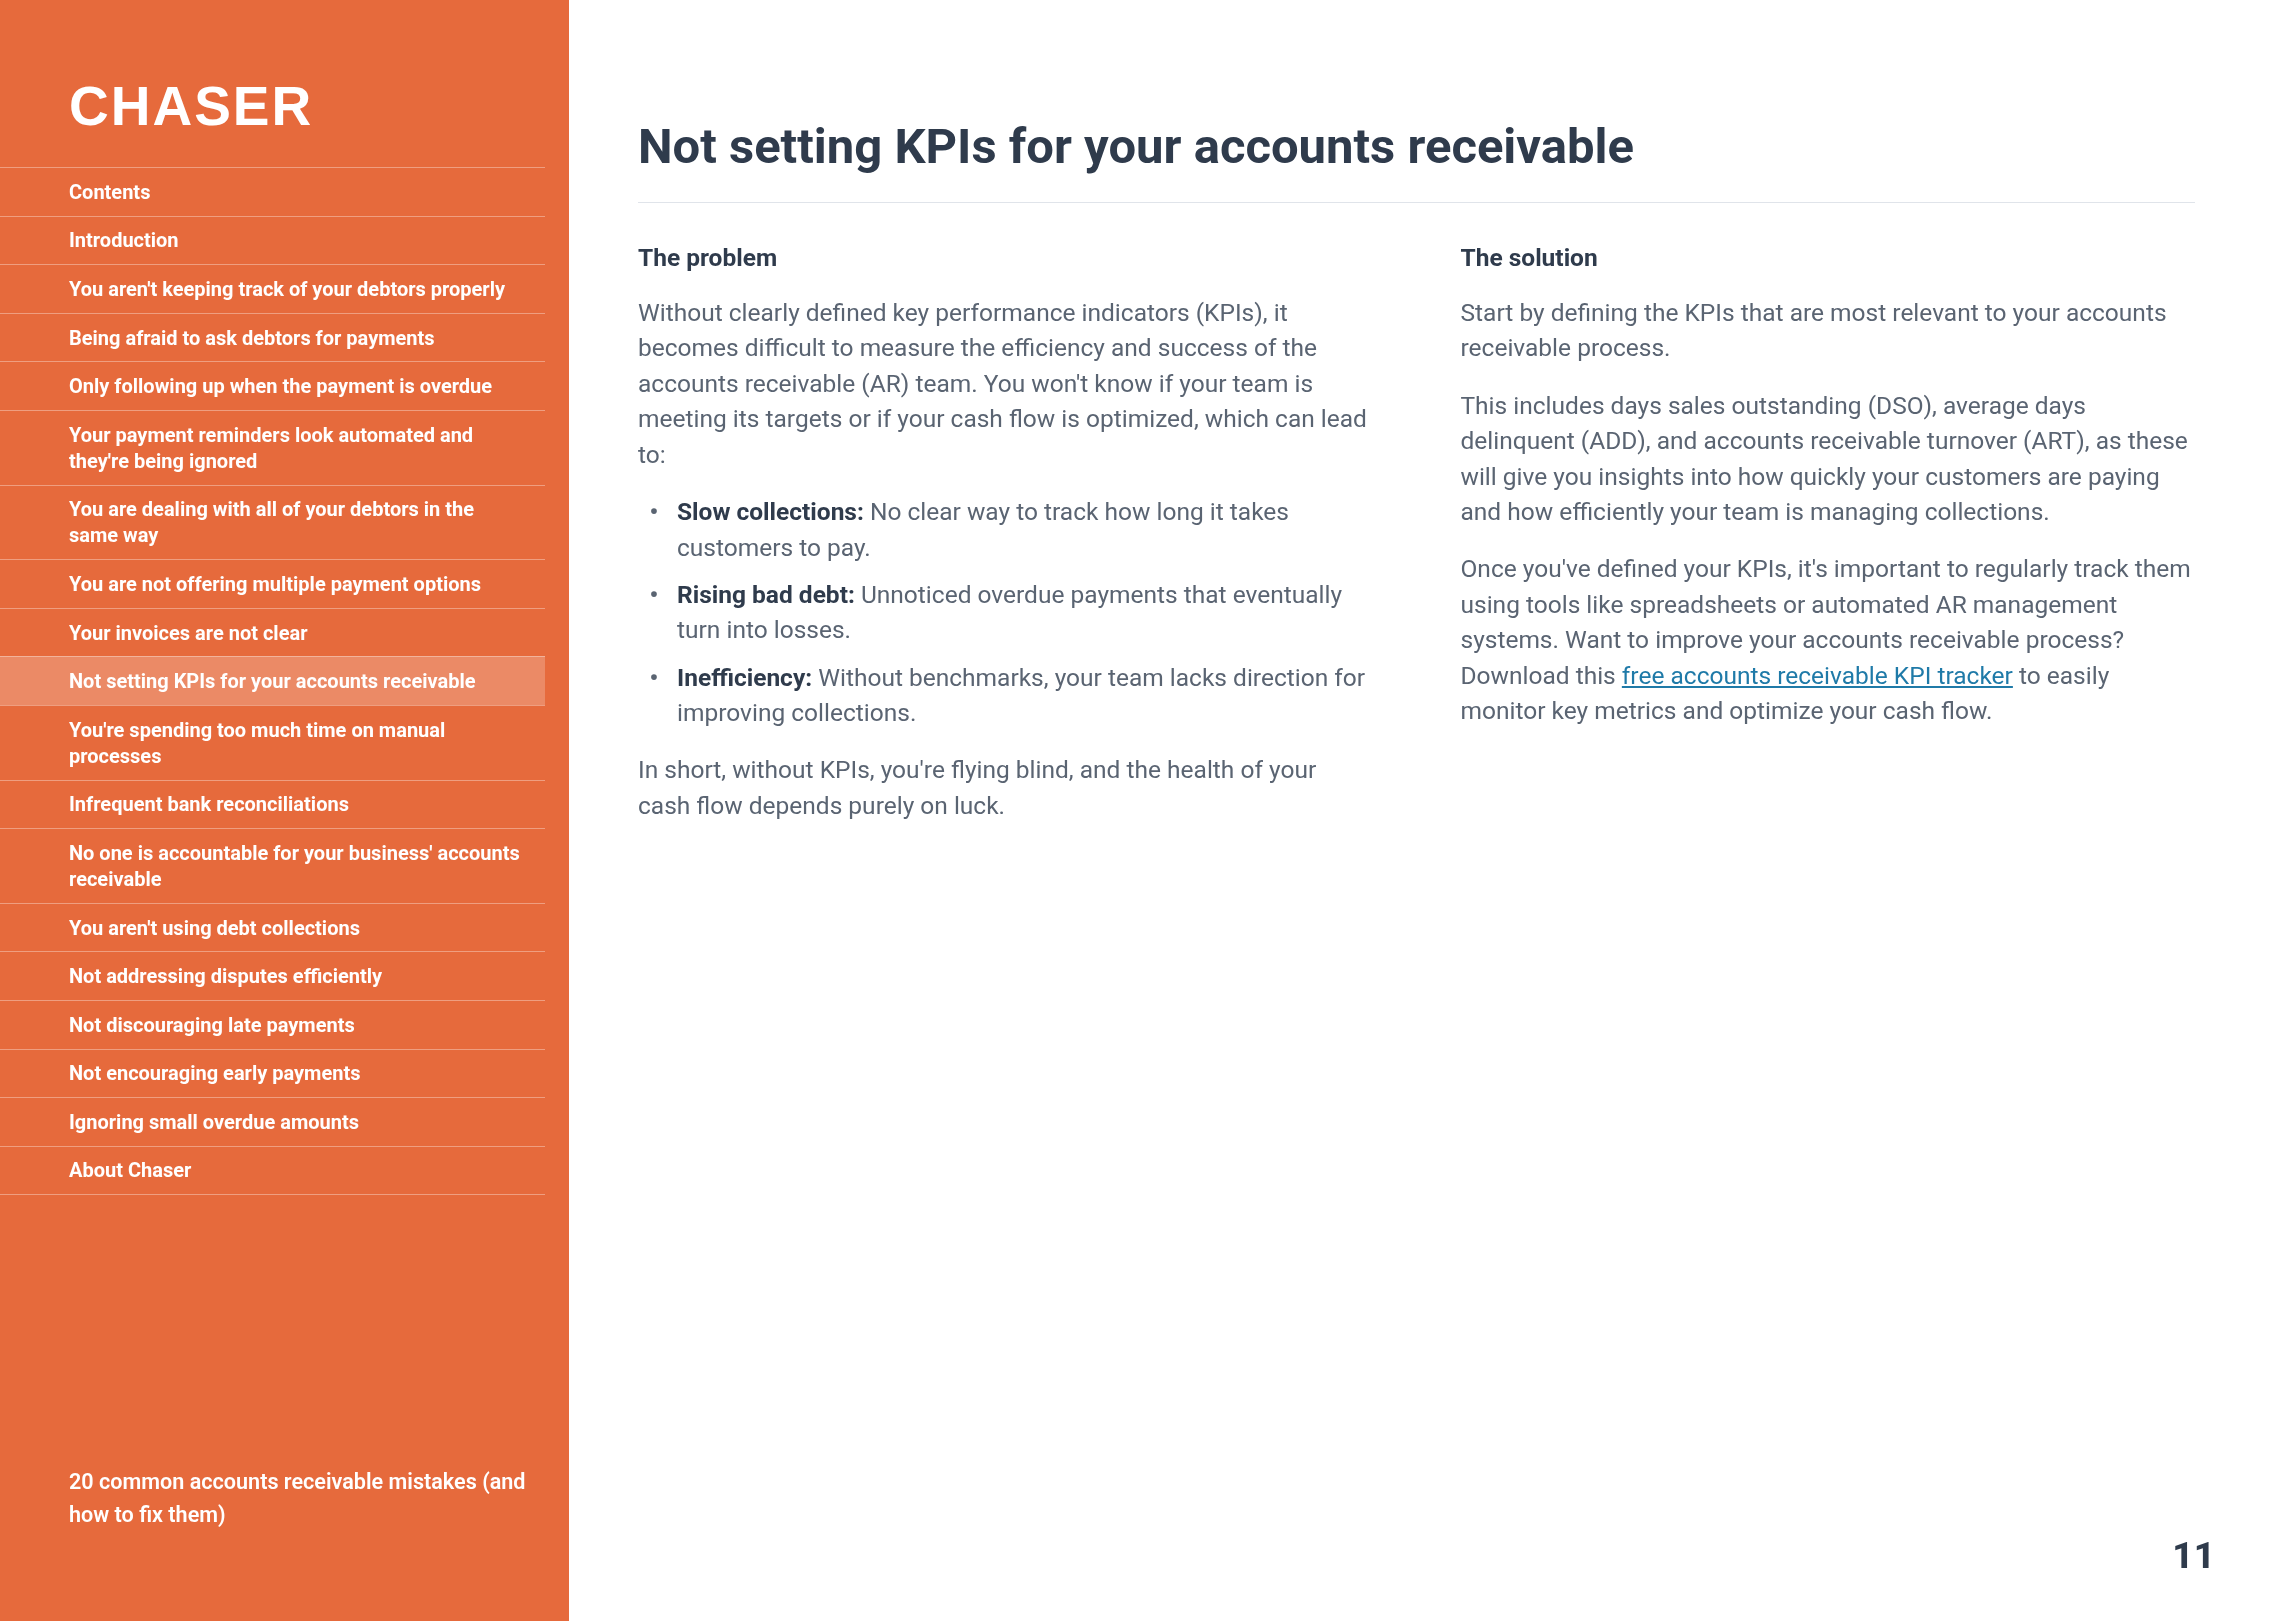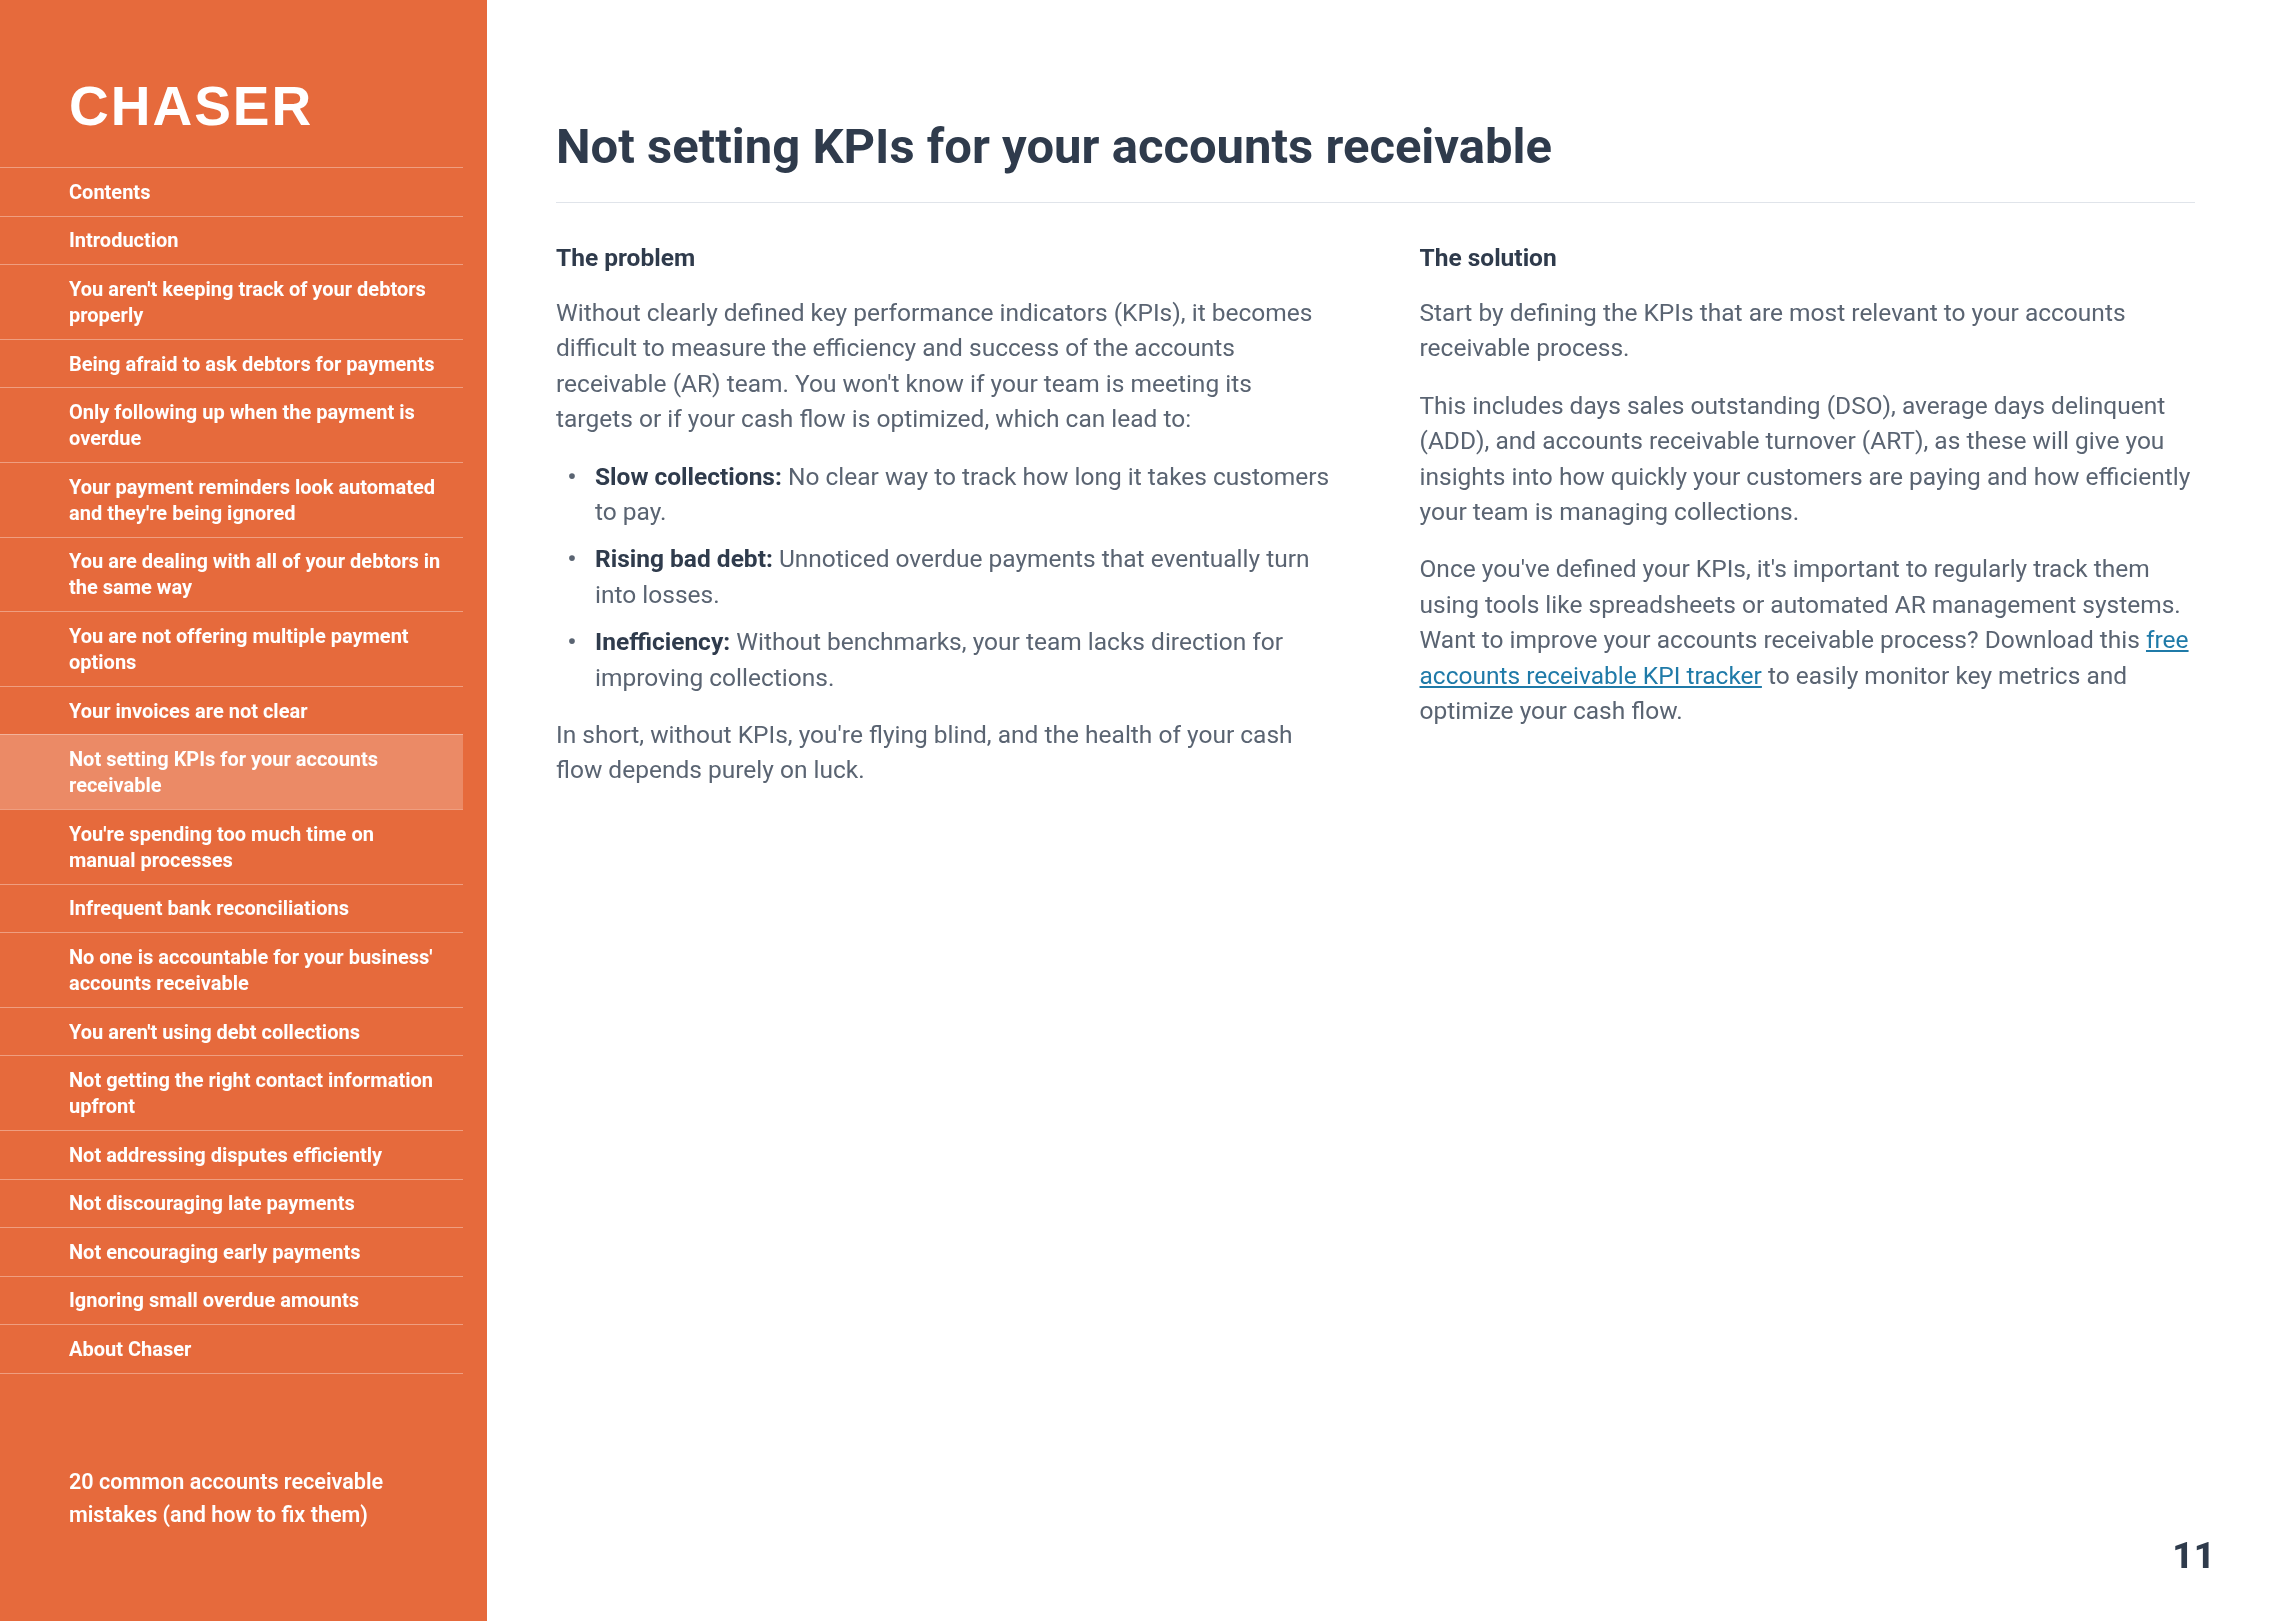--- a/index.html
+++ b/index.html
@@ -5,21 +5,21 @@
     * { margin: 0; padding: 0; box-sizing: border-box; }
     body {
       font-family: -apple-system, BlinkMacSystemFont, "Segoe UI", Roboto, "Helvetica Neue", Arial, sans-serif;
       width: 2293px;
       height: 1621px;
       display: flex;
       background: #ffffff;
       color: #3c4858;
     }
     .sidebar {
-      width: 487px;
+      width: 569px;
       background: #e66a3c;
       color: #ffffff;
       padding: 74px 0 0 0;
       position: relative;
       display: flex;
       flex-direction: column;
     }
     .logo {
       font-weight: 800;
       font-size: 55px;
@@ -133,21 +133,20 @@
       <div class="nav-item">Only following up when the payment is overdue</div>
       <div class="nav-item">Your payment reminders look automated and they're being ignored</div>
       <div class="nav-item">You are dealing with all of your debtors in the same way</div>
       <div class="nav-item">You are not offering multiple payment options</div>
       <div class="nav-item">Your invoices are not clear</div>
       <div class="nav-item active">Not setting KPIs for your accounts receivable</div>
       <div class="nav-item">You're spending too much time on manual processes</div>
       <div class="nav-item">Infrequent bank reconciliations</div>
       <div class="nav-item">No one is accountable for your business' accounts receivable</div>
       <div class="nav-item">You aren't using debt collections</div>
-      <div class="nav-item">Not getting the right contact information upfront</div>
       <div class="nav-item">Not addressing disputes efficiently</div>
       <div class="nav-item">Not discouraging late payments</div>
       <div class="nav-item">Not encouraging early payments</div>
       <div class="nav-item">Ignoring small overdue amounts</div>
       <div class="nav-item">About Chaser</div>
     </nav>
   <div class="sidebar-footer">
     <div class="doc-title">20 common accounts receivable mistakes (and how to fix them)</div>
 
   </div>

